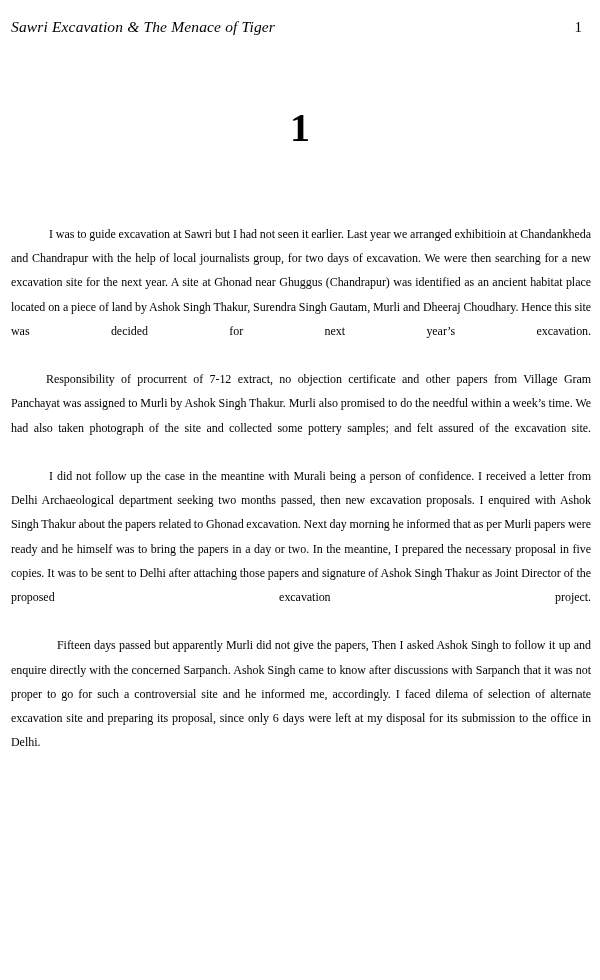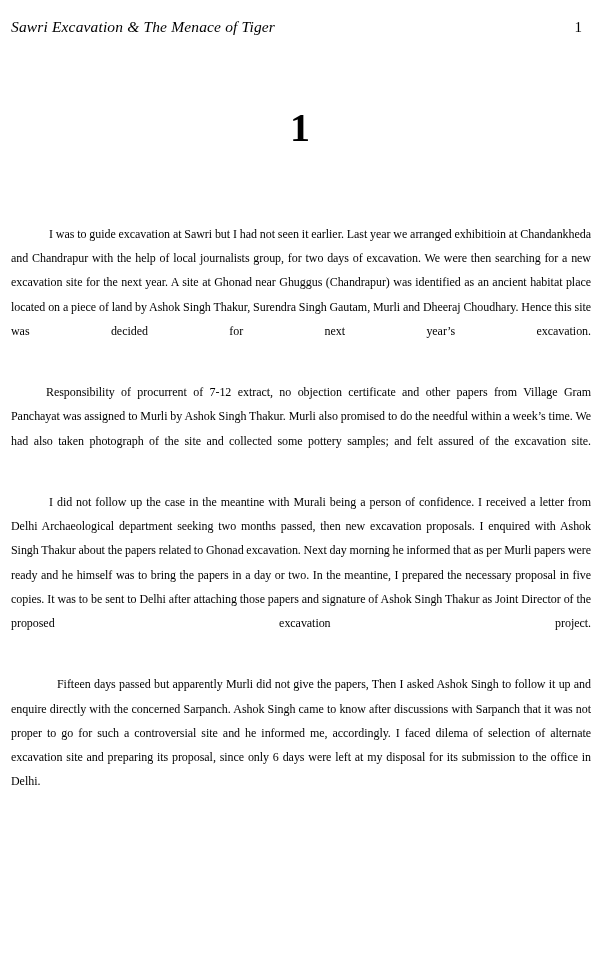--- a/index.html
+++ b/index.html
@@ -70,21 +70,20 @@
     margin: 0;
     font-size: 12px;
     line-height: 24.2px;
     text-align: justify;
     text-justify: inter-word;
     word-spacing: -0.2px;
     letter-spacing: -0.05px;
   }
 
   .para + .para {
-    margin-top: 13px;
   }
 
   .para.indent-sm { text-indent: 38px; }
   .para.indent-md { text-indent: 35px; }
   .para.indent-lg { text-indent: 46px; }
 
   
   .para::after {
     content: "";
     display: inline-block;

